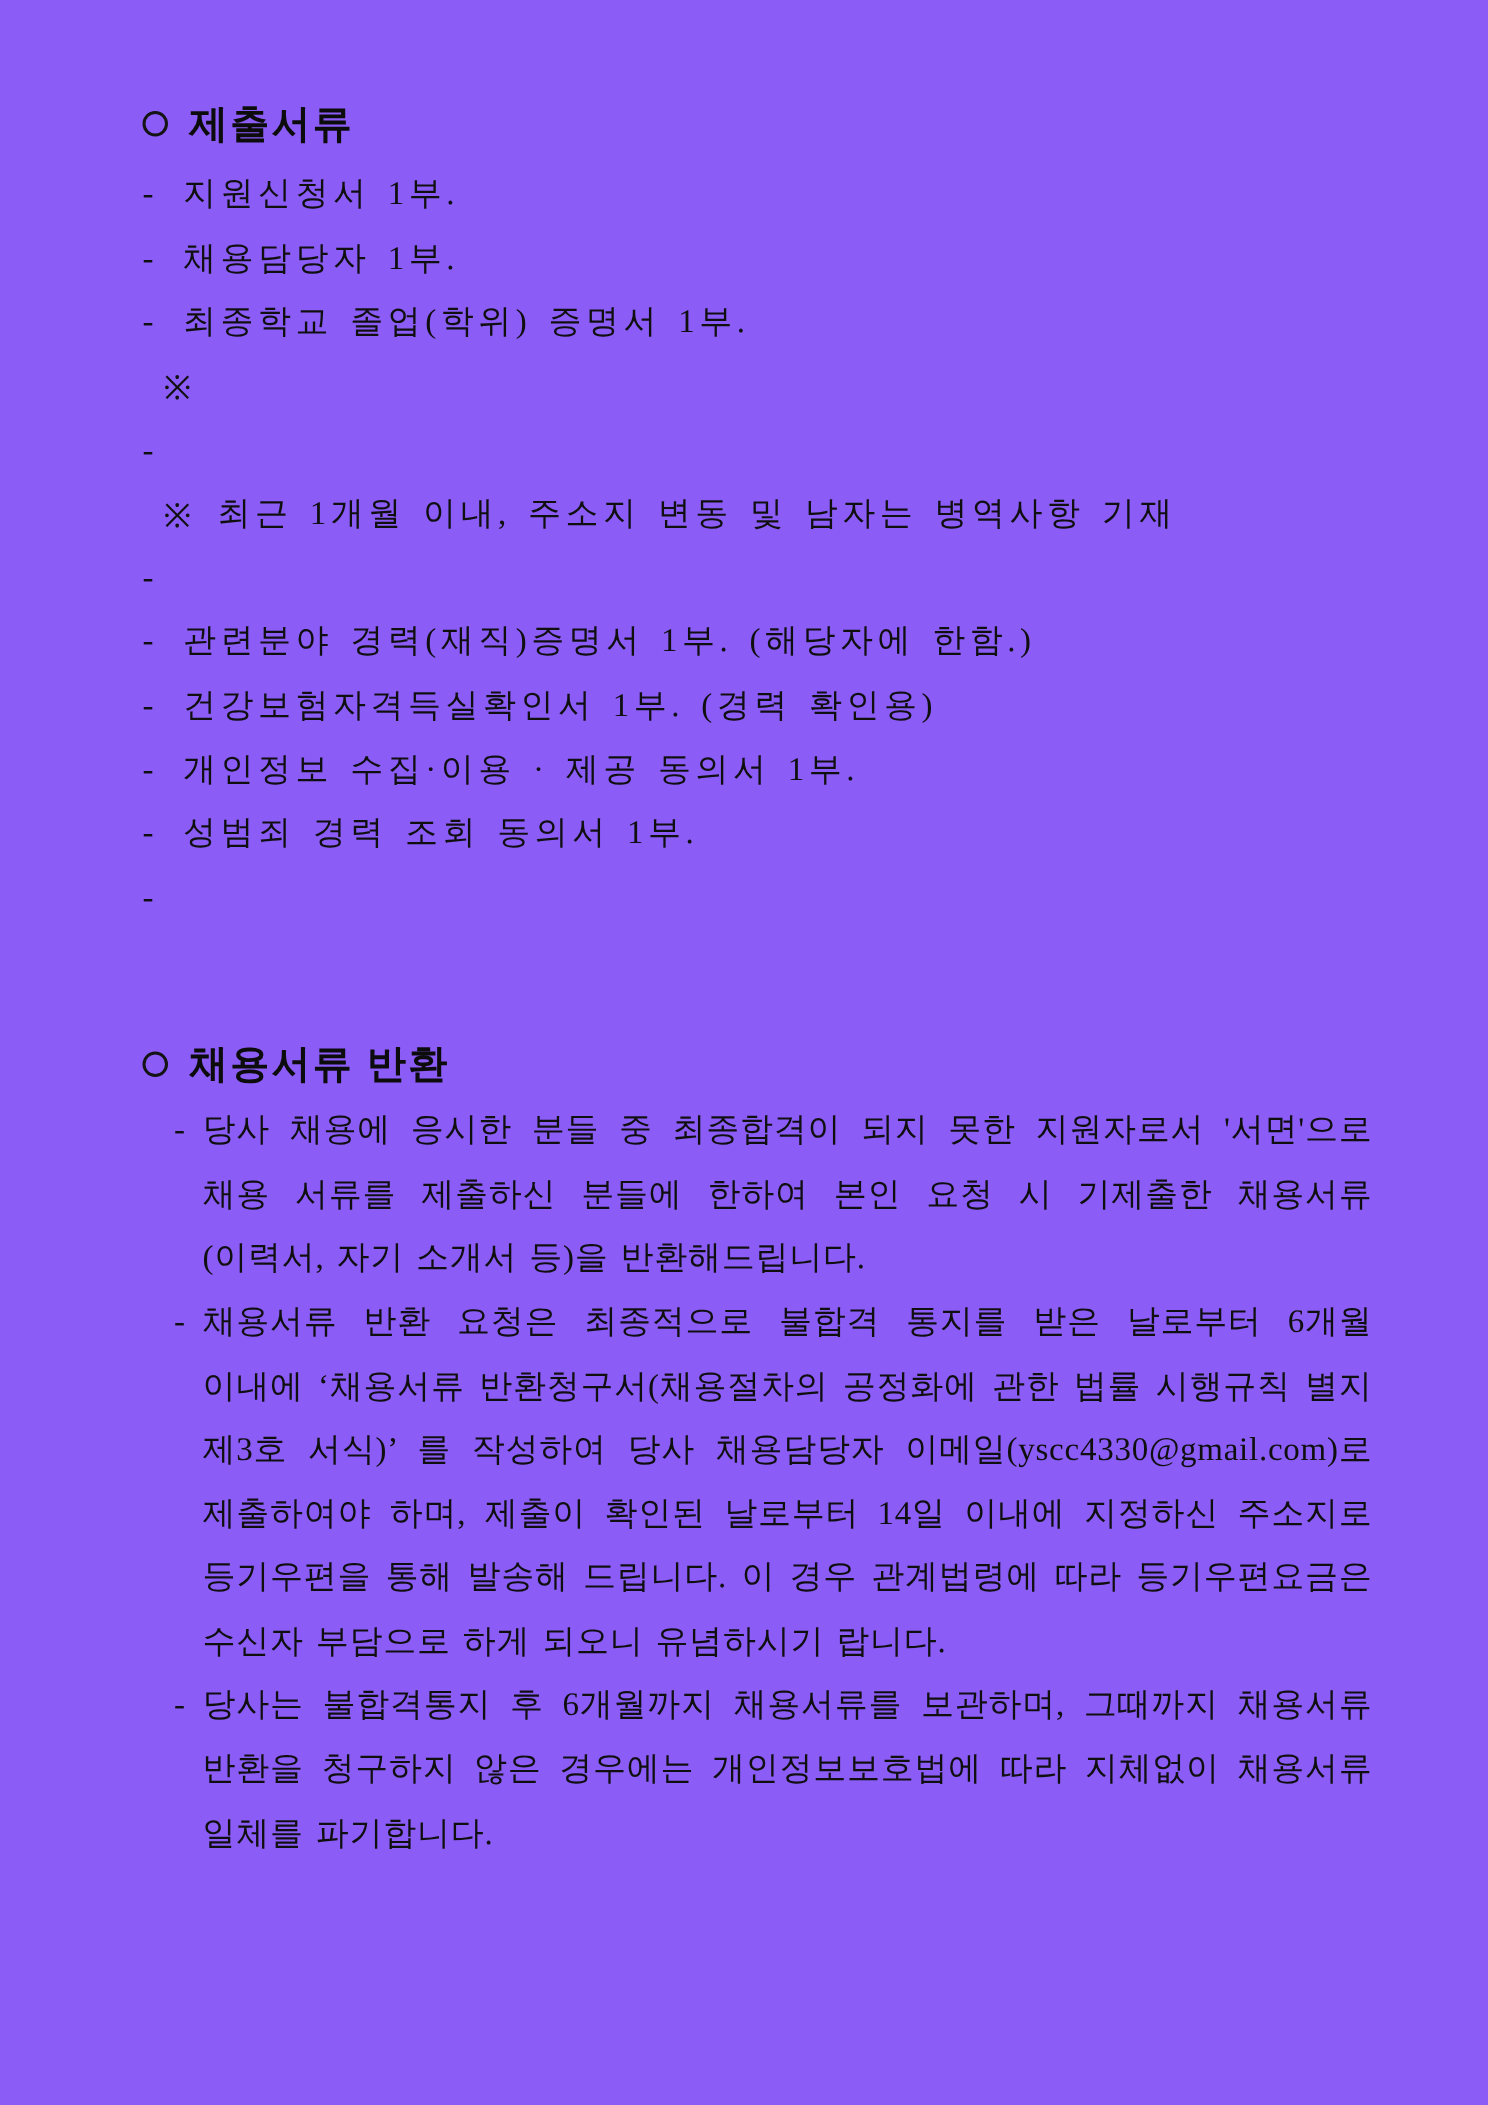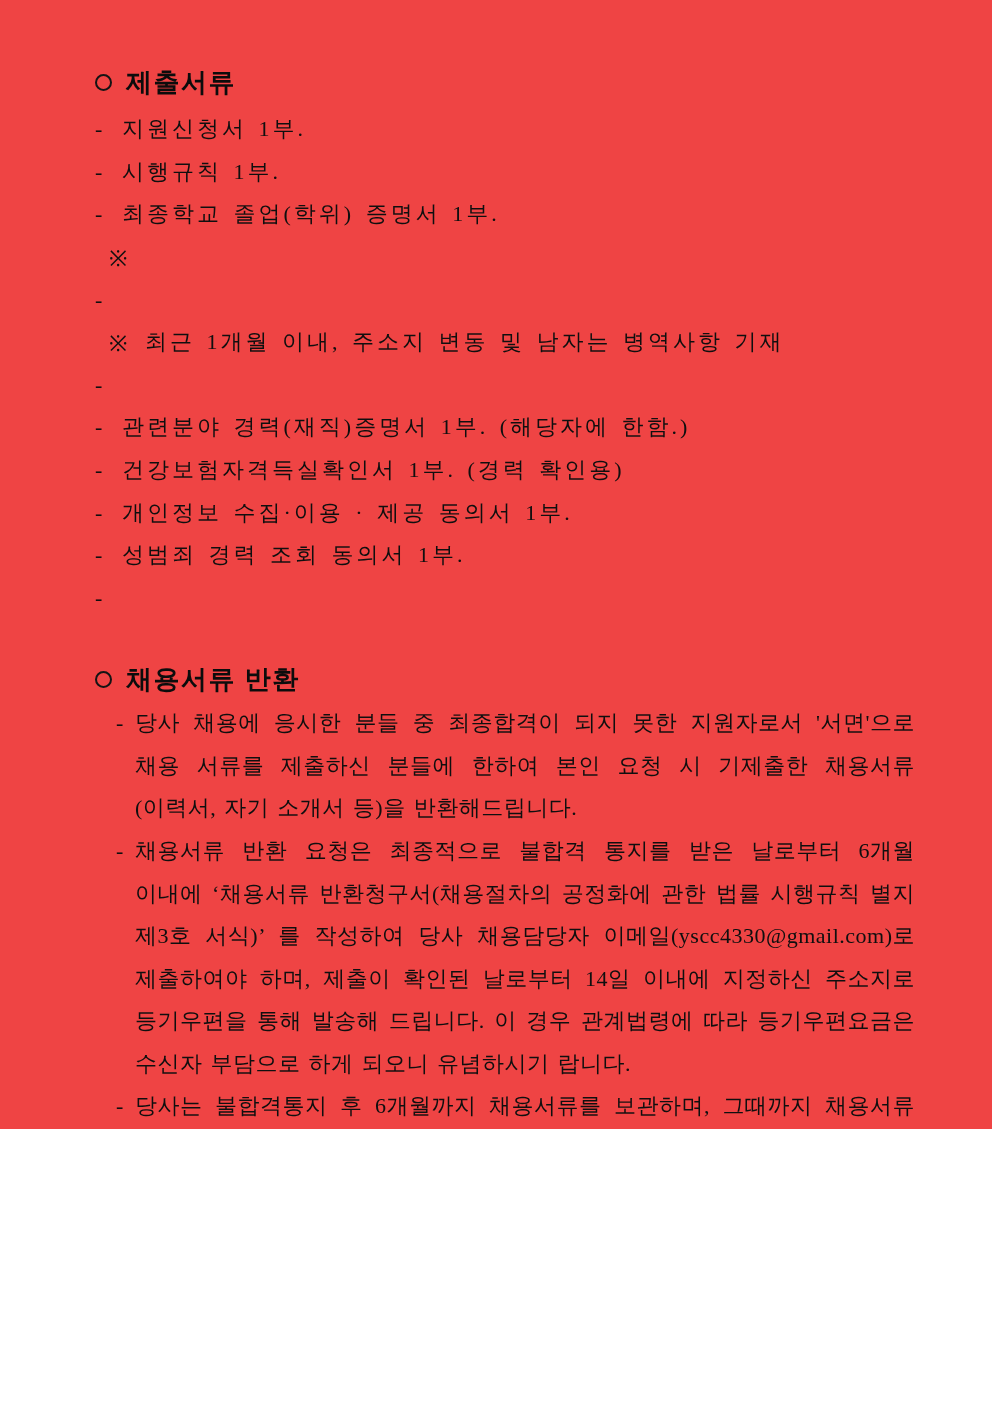--- a/index.html
+++ b/index.html
@@ -1,21 +1,21 @@
 <!DOCTYPE html>
 <html><head>
 <meta charset="utf-8">
 <style>
   * { margin: 0; padding: 0; box-sizing: border-box; }
   html, body { background: #ffffff; }
   .page {
     position: relative;
     width: 992px;
-    height: 1129px;
-    background: #ef4444;
+    height: 1403px;
+    background: #8b5cf6;
     color: #0f0f0f;
     font-family: "Liberation Serif", "DejaVu Serif", serif;
     overflow: hidden;
   }
   .content {
     position: absolute;
     left: 95px;
     top: 66px;
     width: 820px;
   }
@@ -53,21 +53,21 @@
     white-space: nowrap;
   }
   .doc-line .marker {
     flex: none;
     width: 27px;
     letter-spacing: 0;
   }
   .doc-line.note { padding-left: 14px; }
   .doc-line.note .marker { width: 36px; }
   
-  .section2 { margin-top: 44px; }
+  .section2 { margin-top: 74px; }
   .s2-items { margin-top: 7px; }
   .para-item {
     position: relative;
     padding-left: 40px;
     font-size: 22px;
     line-height: 42.6px;
     letter-spacing: 0.5px;
     word-spacing: 2px;
     text-align: justify;
     word-break: keep-all;
@@ -89,21 +89,21 @@
         <span class="bullet-circle"></span>
         <span class="section-title">제출서류</span>
       </div>
       <div class="s1-items">
         <div class="doc-line">
           <span class="marker">-</span>
           <span>지원신청서 1부.</span>
         </div>
         <div class="doc-line">
           <span class="marker">-</span>
-          <span>시행규칙 1부.</span>
+          <span>채용담당자 1부.</span>
         </div>
         <div class="doc-line">
           <span class="marker">-</span>
           <span>최종학교 졸업(학위) 증명서 1부.</span>
         </div>
         <div class="doc-line note">
           <span class="marker">※</span>
         </div>
         <div class="doc-line">
           <span class="marker">-</span>

